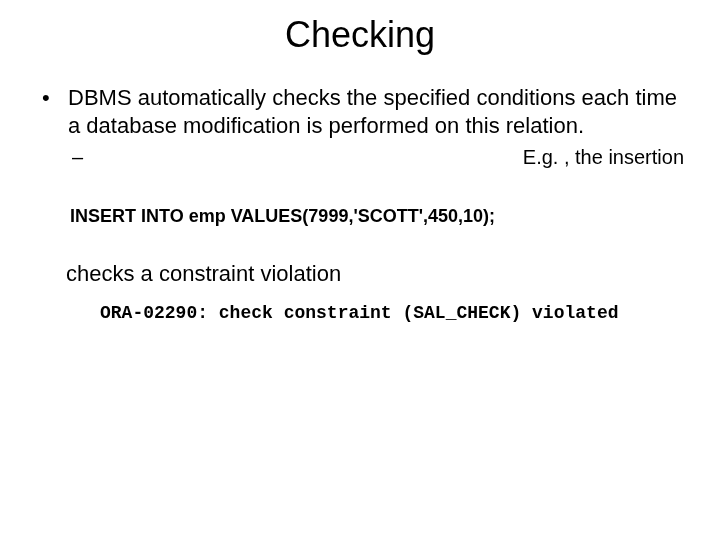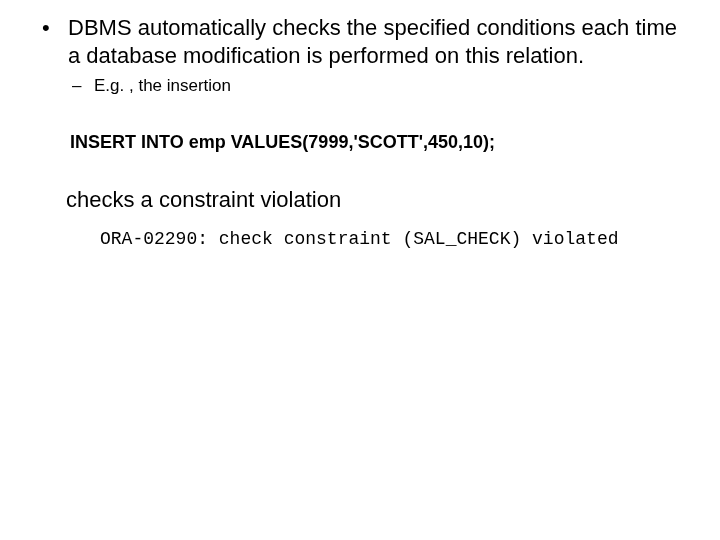--- a/index.html
+++ b/index.html
@@ -39,21 +39,22 @@
     content: "•";
     position: absolute;
     left: 6px;
     top: 0;
     font-size: 22px;
   }
   ul.sub {
     list-style: none;
     margin: 6px 0 0 0;
     padding: 0;
-    font-size: 17px;
+    font-size: 20px;
+    text-align: right;
   }
   ul.sub > li {
     position: relative;
     padding-left: 26px;
   }
   ul.sub > li::before {
     content: "–";
     position: absolute;
     left: 4px;
     top: 0;
@@ -64,30 +65,31 @@
     font-size: 18px;
     white-space: pre;
     margin: 36px 0 34px 34px;
   }
   .plain {
     font-size: 22px;
     margin: 0 0 16px 30px;
   }
   .err {
     font-family: "Courier New", Courier, monospace;
-    font-weight: normal;
+    font-weight: bold;
     font-size: 18px;
     white-space: pre;
     margin: 0 0 30px 64px;
   }
 </style>
 </head>
 <body>
 
 <div class="slide">
+  <h1 class="title">Checking</h1>
 
   <ul class="bullets">
     <li>
       <span>DBMS automatically checks the specified conditions each time a database modification is performed on this relation.</span>
       <ul class="sub">
         <li>
           <span>E.g. , the insertion</span>
         </li>
       </ul>
     </li>

